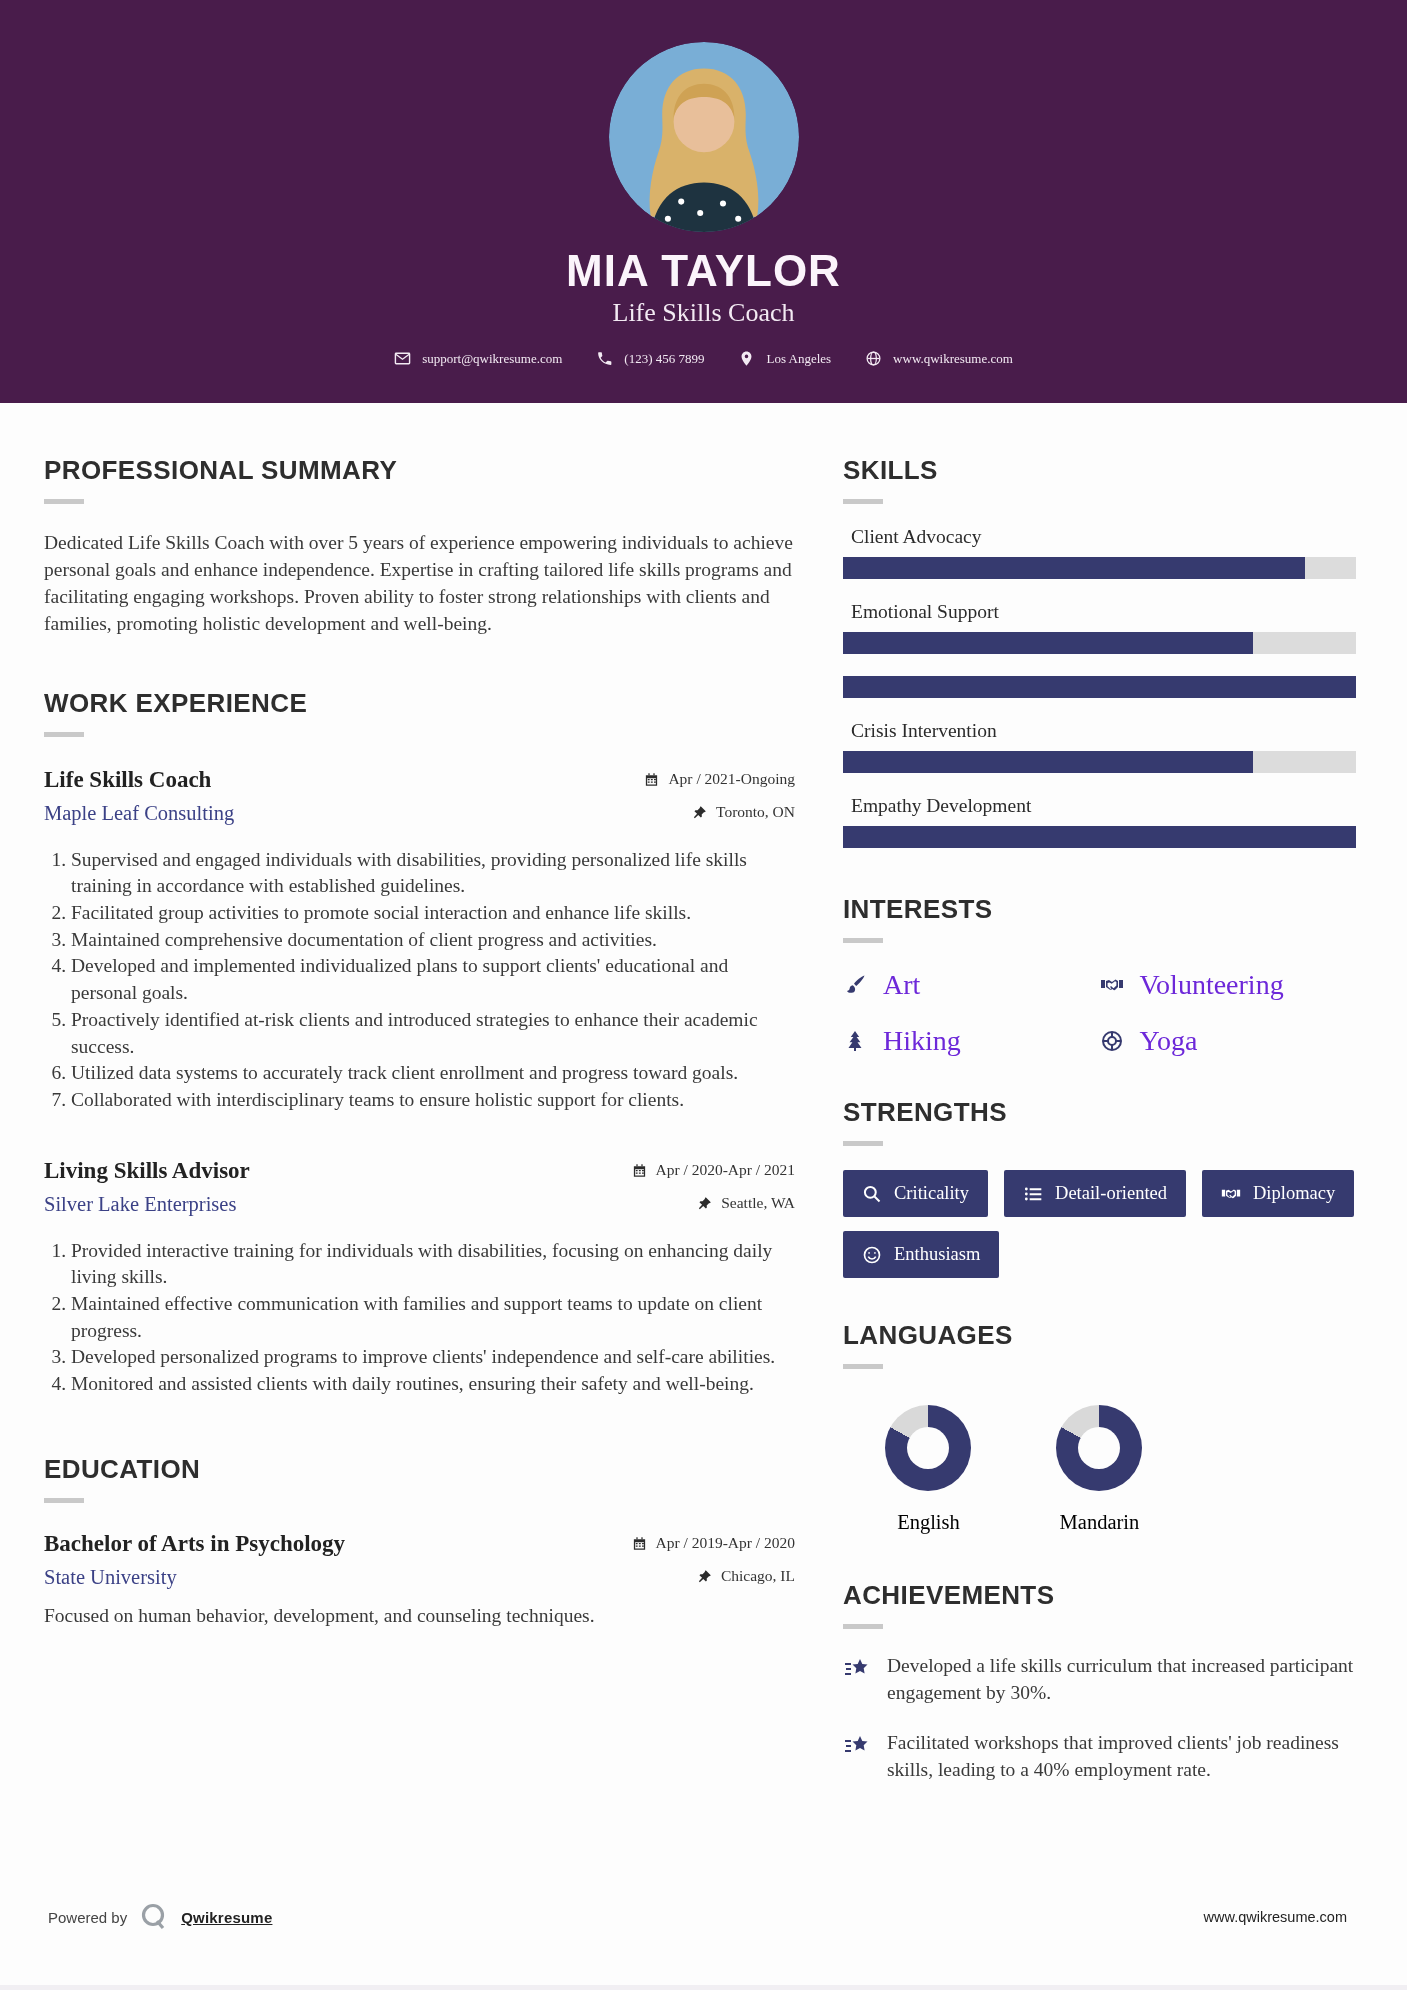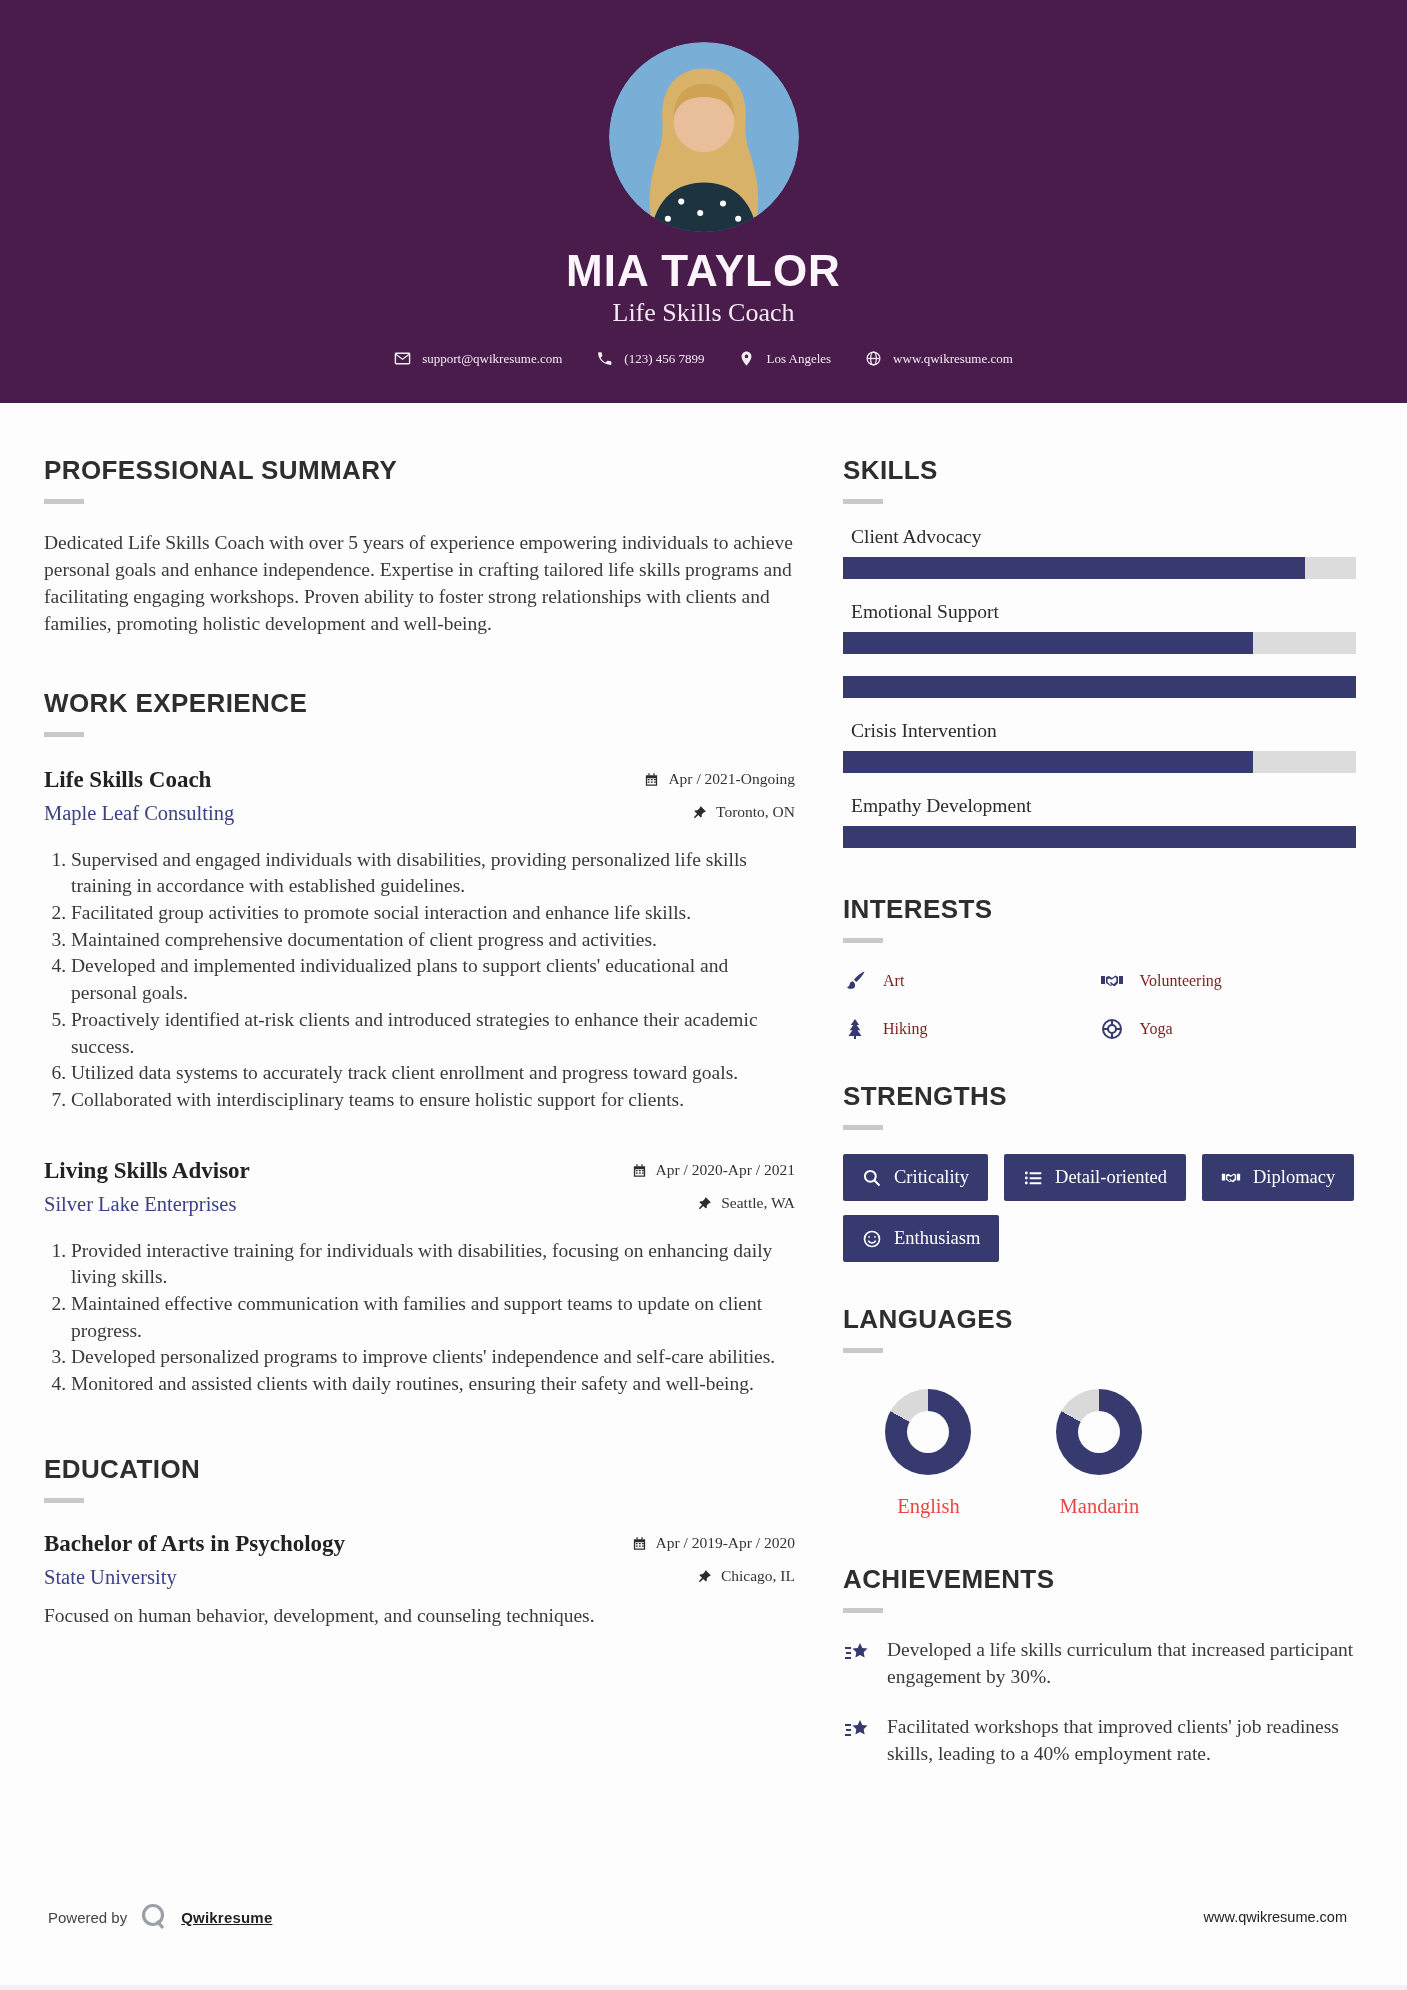--- a/index.html
+++ b/index.html
@@ -49,38 +49,38 @@
   .edu-note { margin-top:16px; font-size:19.5px; }
   
   .skill-row { margin-top:22px; }
   .skill-row:first-of-type { margin-top:24px; }
   .skill-name { font-size:19.5px; color:#2b2b2b;margin-left:8px; }
   .skill-track { margin-top:9px; height:22px; background:#dcdcdc; }
   .skill-fill { height:100%; }
   
   .interests { margin-top:46px; }
   .int-grid { margin-top:26px; display:grid; grid-template-columns:1fr 1fr; row-gap:24px; }
-  .int-item { display:flex; align-items:center; gap:16px; font-size:16px; color:#7f1d1d; }
+  .int-item { display:flex; align-items:center; gap:16px; font-size:28px; color:#6d28d9; }
   .int-item svg { width:24px; height:24px; color:#363a6f; flex:none; }
   
   .strengths { margin-top:40px; }
   .chips { margin-top:24px; display:flex; flex-wrap:wrap; gap:14px 16px; }
   .chip {
     display:inline-flex; align-items:center; gap:12px;
     background:#363a6f; color:#fff; font-size:18.5px;
     padding:13px 19px; border-radius:2px;
   }
   .chip svg { width:20px; height:20px; }
   
   .languages { margin-top:42px; }
   .donut-row { margin-top:36px; display:flex; }
   .donut-cell { width:33.33%; display:flex; flex-direction:column; align-items:center; }
   .donut { width:86px; height:86px; border-radius:50%; position:relative; }
   .donut::after { content:""; position:absolute; inset:22px; border-radius:50%; background:#fdfdfd; }
-  .donut-label { margin-top:20px; font-size:20.5px; color:#ef4444; }
+  .donut-label { margin-top:20px; font-size:20.5px; color:#000000; }
   
   .achievements { margin-top:46px; }
   .ach-item { margin-top:24px; display:flex; gap:16px; font-size:19.5px; line-height:1.37; }
   .ach-item svg { width:28px; height:28px; color:#363a6f; flex:none; margin-top:2px; }
   
   .footer {
     position:absolute; left:48px; right:60px; bottom:58px;
     display:flex; justify-content:space-between; align-items:center;
     font-family:"Liberation Sans", sans-serif; font-size:15px; color:#222;
   }

